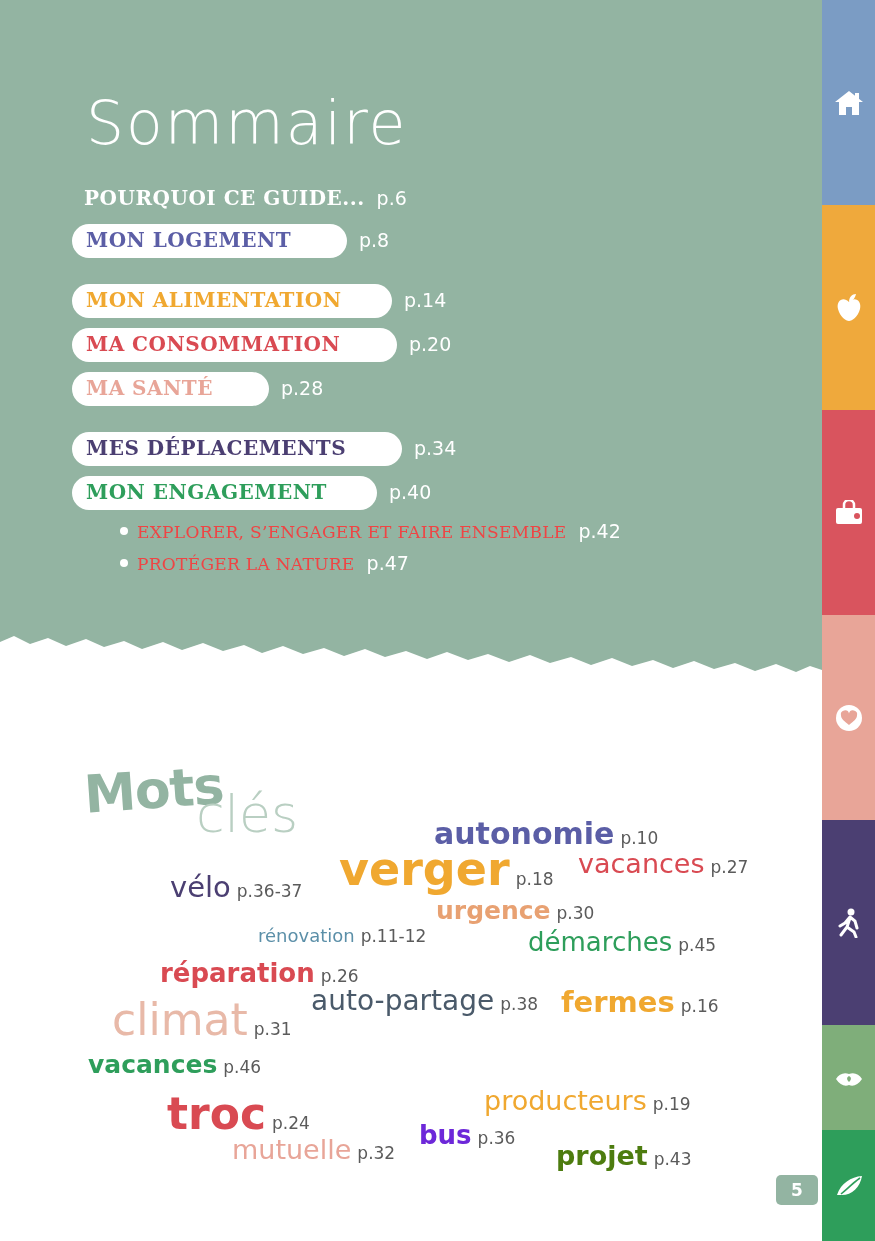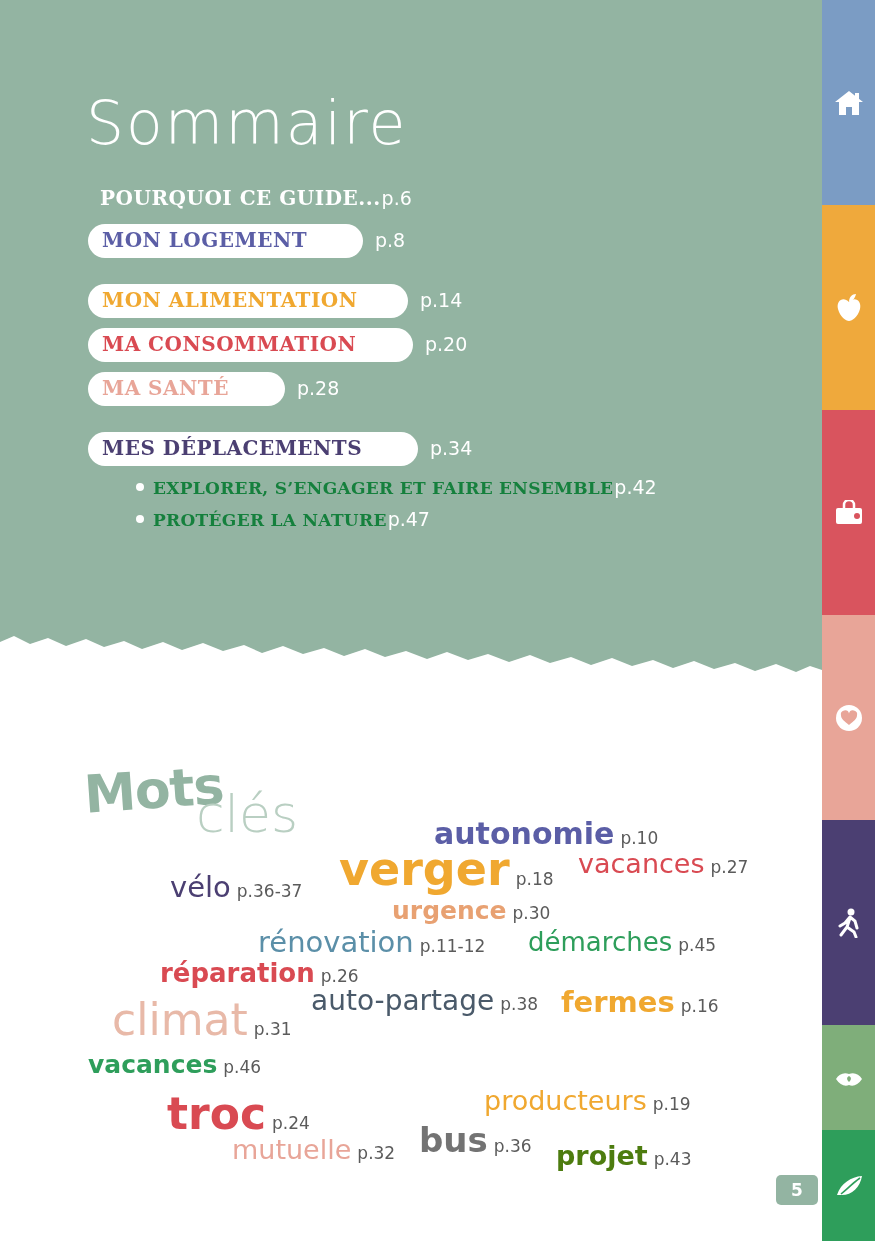--- a/index.html
+++ b/index.html
@@ -49,21 +49,21 @@
     font-size: 60px;
     color: #ffffff;
     font-weight: 300;
     letter-spacing: 2px;
     font-family: "DejaVu Sans", sans-serif;
   }
 
   
   .toc {
     position: absolute;
-    left: 88px;
+    left: 72px;
     top: 186px;
     width: 700px;
   }
   .toc-row {
     display: flex;
     align-items: baseline;
     margin-bottom: 8px;
   }
   .toc-plain {
     font-family: "DejaVu Serif", serif;
@@ -88,21 +88,21 @@
     font-family: "DejaVu Sans", sans-serif;
     color: #ffffff;
     font-size: 19px;
     margin-left: 12px;
     font-weight: 400;
   }
   .page-ref-inline {
     font-family: "DejaVu Sans", sans-serif;
     color: #ffffff;
     font-size: 19px;
-    margin-left: 1px;
+    margin-left: 12px;
     font-weight: 400;
     text-align: right;
   }
   .sub-row {
     display: flex;
     align-items: baseline;
     margin-left: 48px;
     margin-top: 10px;
   }
   .bullet {
@@ -110,22 +110,22 @@
     height: 8px;
     border-radius: 50%;
     background: #ffffff;
     display: inline-block;
     margin-right: 9px;
     position: relative;
     top: -3px;
   }
   .sub-label {
     font-family: "DejaVu Serif", serif;
-    font-weight: bold;
-    color: #15803d;
+    font-weight: normal;
+    color: #ef4444;
     font-size: 17px;
     letter-spacing: 0.3px;
   }
 
   
   .mots {
     position: absolute;
     left: 84px;
     top: 760px;
     font-size: 52px;
@@ -239,20 +239,24 @@
     <div class="toc-row" style="margin-top:10px;">
       <span class="pill" id="pill3" style="color: rgb(232, 165, 152); min-width: 157px;">MA SANTÉ</span>
       <span class="page-ref">p.28</span>
     </div>
 
     <div class="toc-row" style="margin-top:26px;">
       <span class="pill" id="pill4" style="color: rgb(75, 63, 114); min-width: 290px;">MES DÉPLACEMENTS</span>
       <span class="page-ref">p.34</span>
     </div>
 
+    <div class="toc-row" style="margin-top:10px;">
+      <span class="pill" id="pill5" style="color: rgb(46, 158, 91); min-width: 265px;">MON ENGAGEMENT</span>
+      <span class="page-ref">p.40</span>
+    </div>
 
     <div class="sub-row">
       <span class="bullet"></span>
       <span class="sub-label">EXPLORER, S’ENGAGER ET FAIRE ENSEMBLE</span>
       <span class="page-ref-inline">p.42</span>
     </div>
 
     <div class="sub-row">
       <span class="bullet"></span>
       <span class="sub-label">PROTÉGER LA NATURE</span>
@@ -261,32 +265,32 @@
   </div>
 
   <div class="mots">Mots</div>
   <div class="cles">clés</div>
 
   <div class="cloud" id="cloud">
       <div class="kw" style="left: 434px; top: 16px;"><span class="w" style="font-size: 30px; color: rgb(91, 94, 166);">autonomie</span><span class="p">p.10</span></div>
       <div class="kw" style="left: 315px; top: 42px;"><span class="w" style="font-size: 46px; color: rgb(240, 168, 48); margin-left: 24px;">verger</span><span class="p">p.18</span></div>
       <div class="kw" style="left: 578px; top: 48px;"><span class="w light" style="font-size: 27px; color: rgb(217, 74, 82);">vacances</span><span class="p">p.27</span></div>
       <div class="kw" style="left: 170px; top: 70px;"><span class="w light" style="font-size: 29px; color: rgb(75, 63, 114);">vélo</span><span class="p">p.36-37</span></div>
-      <div class="kw" style="left: 392px; top: 96px;"><span class="w" style="font-size: 25px; color: rgb(232, 161, 114);">urgence</span><span class="p">p.30</span></div>
-      <div class="kw" style="left: 258px; top: 125px;"><span class="w light" style="font-size: 29px; color: rgb(91, 143, 168);">rénovation</span><span class="p">p.11-12</span></div>
+      <div class="kw" style="left: 436px; top: 96px;"><span class="w" style="font-size: 25px; color: rgb(232, 161, 114);">urgence</span><span class="p">p.30</span></div>
+      <div class="kw" style="left: 258px; top: 125px;"><span class="w light" style="font-size: 18px; color: rgb(91, 143, 168);">rénovation</span><span class="p">p.11-12</span></div>
       <div class="kw" style="left: 528px; top: 127px;"><span class="w light" style="font-size: 26px; color: rgb(46, 158, 91);">démarches</span><span class="p">p.45</span></div>
       <div class="kw" style="left: 160px; top: 158px;"><span class="w" style="font-size: 26px; color: rgb(217, 74, 82);">réparation</span><span class="p">p.26</span></div>
       <div class="kw" style="left: 112px; top: 194px;"><span class="w light" style="font-size: 44px; color: rgb(232, 185, 168);">climat</span><span class="p">p.31</span></div>
       <div class="kw" style="left: 311px; top: 184px;"><span class="w light" style="font-size: 28px; color: rgb(74, 90, 106);">auto-partage</span><span class="p">p.38</span></div>
       <div class="kw" style="left: 561px; top: 185px;"><span class="w" style="font-size: 29px; color: rgb(240, 168, 48);">fermes</span><span class="p">p.16</span></div>
       <div class="kw" style="left: 88px; top: 250px;"><span class="w" style="font-size: 25px; color: rgb(46, 158, 91);">vacances</span><span class="p">p.46</span></div>
       <div class="kw" style="left: 167px; top: 288px;"><span class="w" style="font-size: 44px; color: rgb(217, 74, 82);">troc</span><span class="p">p.24</span></div>
       <div class="kw" style="left: 484px; top: 285px;"><span class="w light" style="font-size: 27px; color: rgb(240, 168, 48);">producteurs</span><span class="p">p.19</span></div>
       <div class="kw" style="left: 232px; top: 334px;"><span class="w light" style="font-size: 27px; color: rgb(232, 165, 152);">mutuelle</span><span class="p">p.32</span></div>
-      <div class="kw" style="left: 419px; top: 320px;"><span class="w" style="font-size: 34px; color: #737373;">bus</span><span class="p">p.36</span></div>
+      <div class="kw" style="left: 419px; top: 320px;"><span class="w" style="font-size: 26px; color: #6d28d9;">bus</span><span class="p">p.36</span></div>
       <div class="kw" style="left: 556px; top: 340px;"><span class="w" style="font-size: 27px; color: #4d7c0f;">projet</span><span class="p">p.43</span></div>
     </div>
 
   <div class="tabs" id="tabs">
       <div class="tab" style="top: 0px; height: 205px; background: rgb(123, 156, 196);">
         <span>
           <svg width="30" height="26" viewBox="0 0 30 26">
             <path fill="#fff" d="M15 1 L29 12 L25 12 L25 25 L18 25 L18 17 L12 17 L12 25 L5 25 L5 12 L1 12 Z"></path>
             <rect x="21" y="3" width="4" height="6" fill="#fff"></rect>
           </svg>

